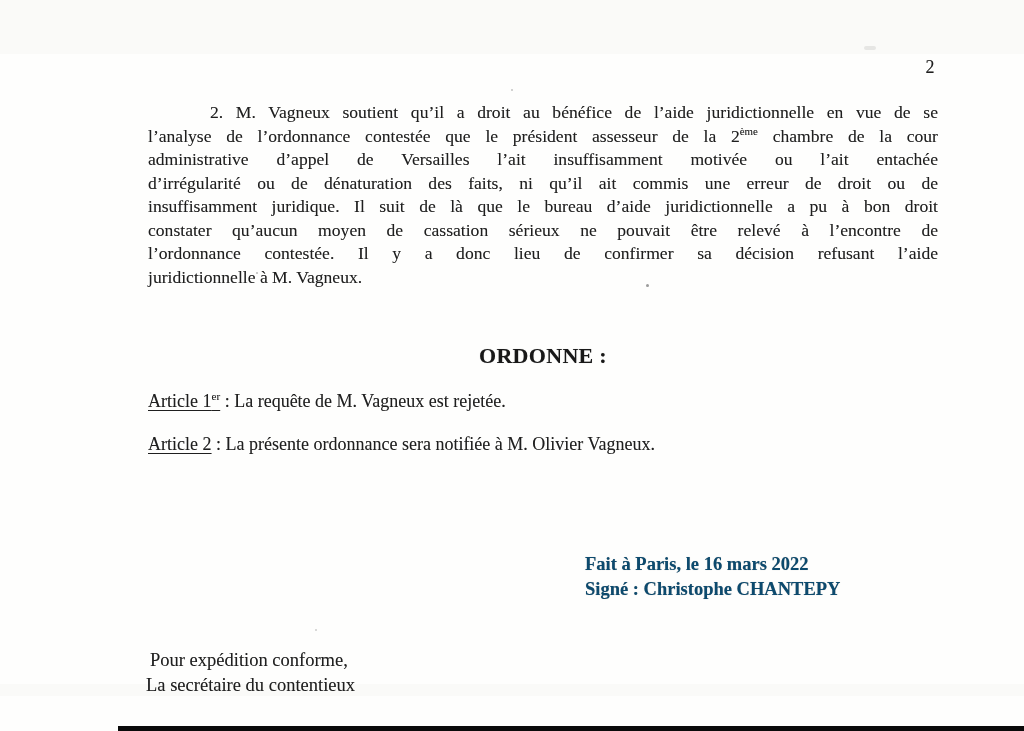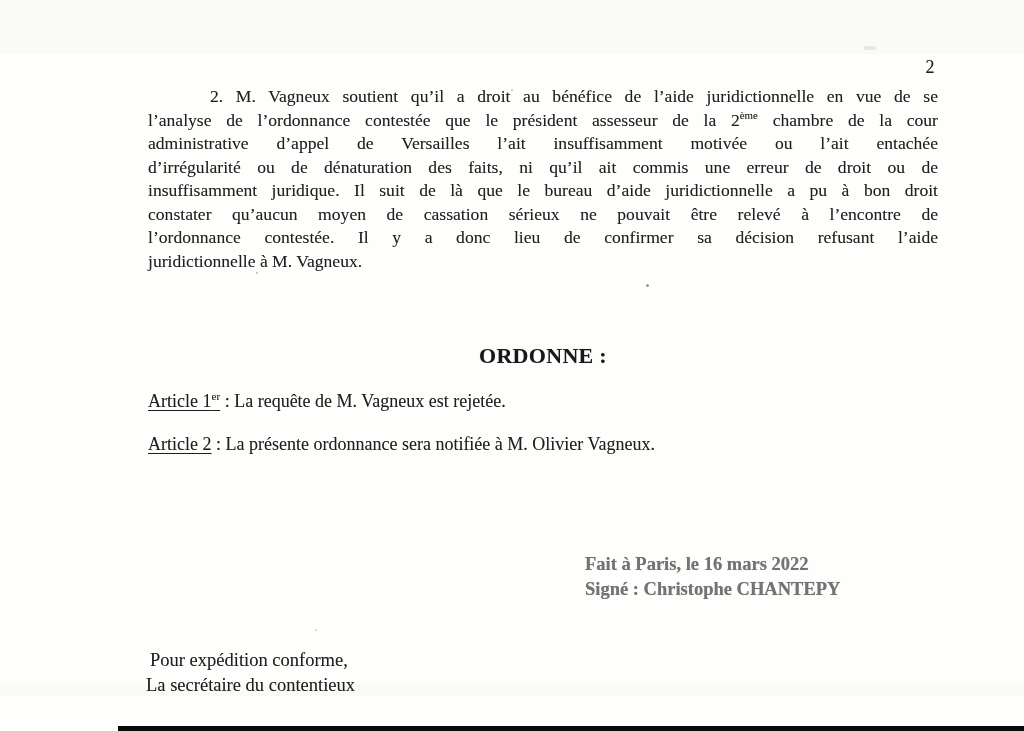--- a/index.html
+++ b/index.html
@@ -44,21 +44,21 @@
     width: 790px;
     font-size: 17.6px;
     line-height: 23.5px;
     text-shadow: 0 0 0.6px rgba(31,31,31,0.35);
   }
   .jline {
     text-align: justify;
     text-align-last: justify;
     white-space: normal;
   }
-  .jline.indent { padding-left: 62px; }
+  .jline.indent { padding-left: 62px; margin-top: 16px; }
   .lastline {
     text-align: left;
     text-align-last: left;
   }
   .sup {
     font-size: 0.62em;
     vertical-align: super;
     line-height: 0;
   }
 
@@ -90,21 +90,21 @@
     text-underline-offset: 3px;
   }
 
   .signature-block {
     position: absolute;
     top: 552px;
     left: 585px;
     font-weight: bold;
     font-size: 18.5px;
     line-height: 25.4px;
-    color: #737373;
+    color: #0c4a6e;
     text-shadow: 0 0 0.7px rgba(22,22,22,0.4);
     white-space: nowrap;
   }
 
   .footer-block {
     position: absolute;
     top: 648px;
     left: 146px;
     font-size: 18.5px;
     line-height: 25.4px;

